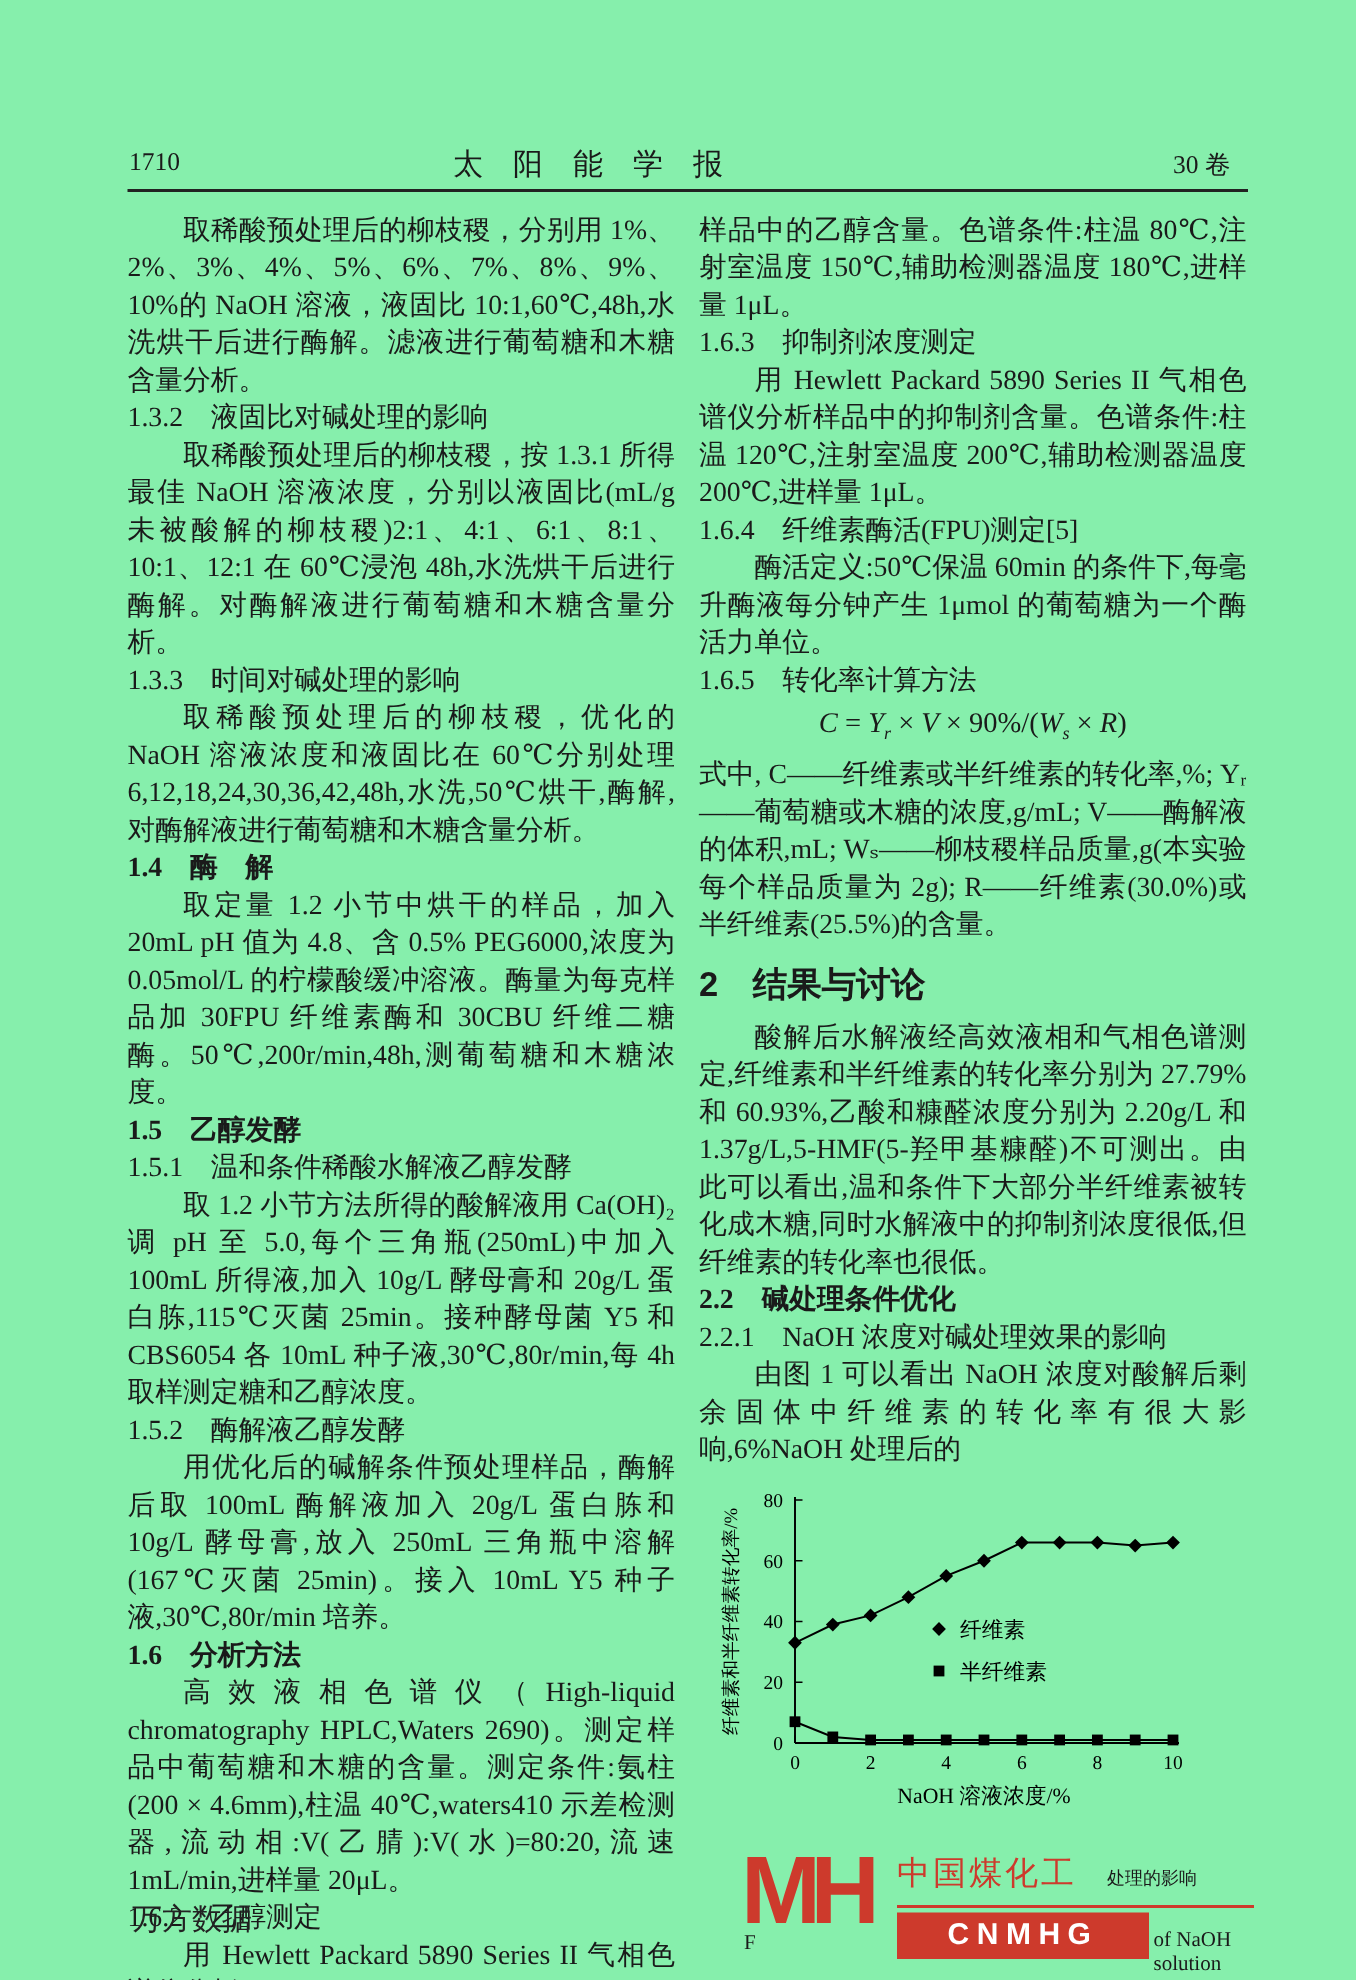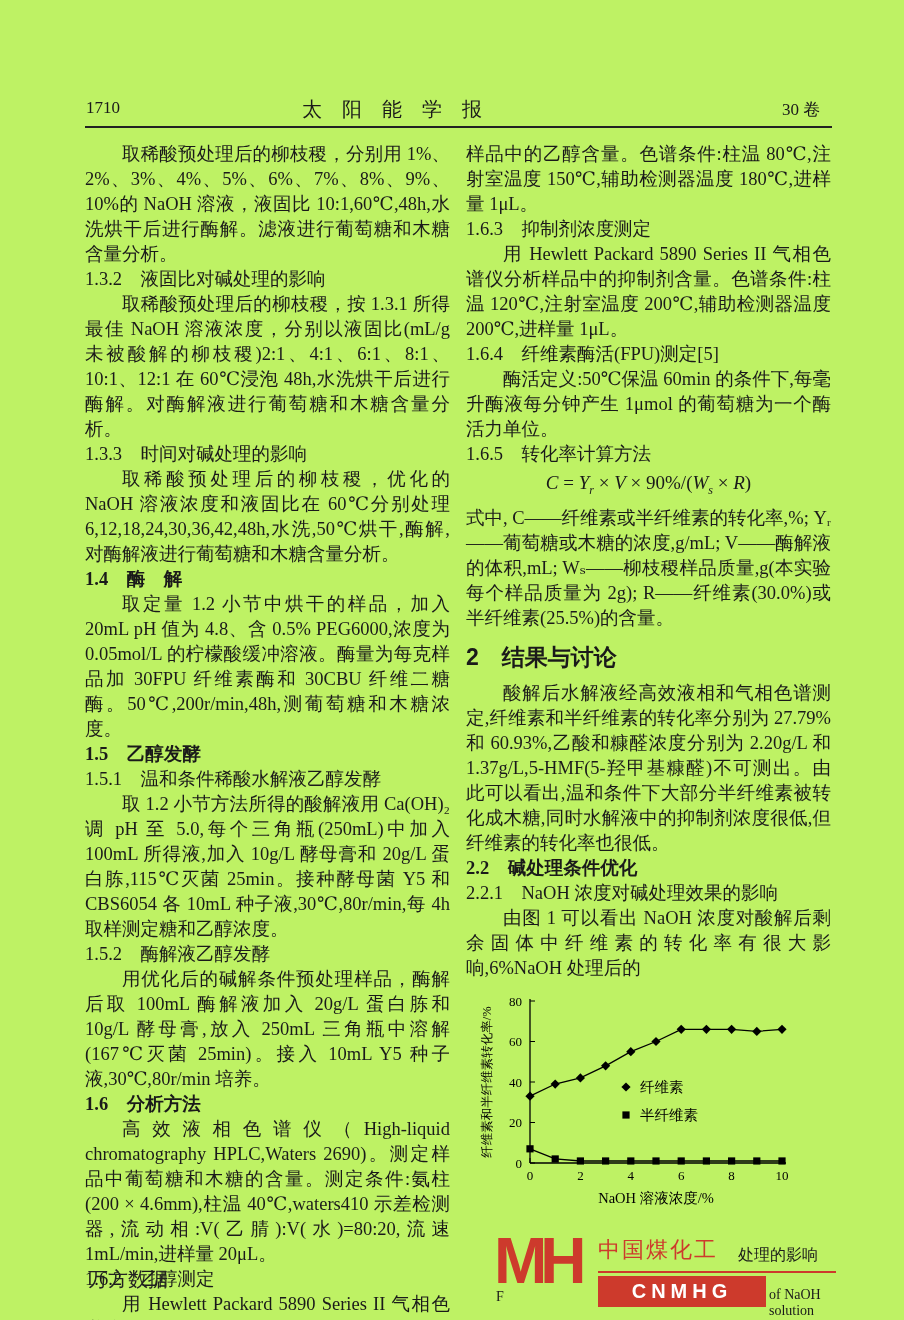--- a/index.html
+++ b/index.html
@@ -1,16 +1,16 @@
 <!DOCTYPE html>
 <html><head>
 <meta charset="utf-8">
 <style>
   html,body{margin:0;padding:0;background:#e8e8e8;}
-  #page{position:relative;width:904px;height:1320px;background:#bef264;overflow:hidden;
+  #page{position:relative;width:904px;height:1320px;background:#86efac;overflow:hidden;
         font-family:"Liberation Serif","DejaVu Serif",serif;color:#1a1a1a;}
   
   .hdr-num{position:absolute;top:98px;left:86px;font-size:17px;}
   .hdr-title{position:absolute;top:96px;left:0;width:784px;text-align:center;font-size:20px;letter-spacing:20px;text-indent:20px;}
   .hdr-vol{position:absolute;top:98px;left:782px;font-size:17px;}
   .hdr-rule{position:absolute;top:126px;left:85px;width:747px;height:2px;background:#222;}
   
   .col{position:absolute;top:142px;width:365px;}
   .col-left{left:85px;}
   .col-right{left:466px;}
@@ -18,21 +18,21 @@
   .blk.indent{text-indent:2em;}
   .blk.h2{font-weight:bold;}
   .blk.h3{font-weight:normal;}
   .blk.h1{font-size:23px;font-weight:bold;line-height:32px;margin:10px 0 8px 0;font-family:"Liberation Sans","DejaVu Sans",sans-serif;}
   .blk.formula{text-align:center;line-height:32px;font-size:19px;}
   .blk.formula sub{font-size:12px;font-style:italic;}
   
   .figure{margin-top:6px;}
   .figure svg{display:block;margin-left:10px;}
   .figzone{position:relative;height:150px;margin-top:2px;}
-  .cap-frag{position:absolute;font-size:16px;color:#1a1a1a;}
+  .cap-frag{position:absolute;font-size:12px;color:#1a1a1a;}
   .cap-en{position:absolute;font-size:14px;color:#1a1a1a;}
   
   .wm-logo{position:absolute;left:28px;top:2px;font-family:Liberation Sans, sans-serif;
            font-weight:900;font-size:64px;line-height:64px;letter-spacing:-7px;color:#cd3a2c;}
   .wm-cn{position:absolute;left:132px;top:8px;font-size:22px;color:#cd3a2c;font-family:"Liberation Sans","DejaVu Sans",sans-serif;letter-spacing:2px;}
   .wm-rule{position:absolute;left:132px;top:44px;width:238px;height:2px;background:#cd3a2c;}
   .wm-box{position:absolute;left:132px;top:49px;width:168px;height:31px;background:#cd3a2c;color:#fff;
           font-family:"Liberation Sans","DejaVu Sans",sans-serif;font-weight:bold;font-size:20px;letter-spacing:5px;
           display:flex;align-items:center;justify-content:center;}
   

